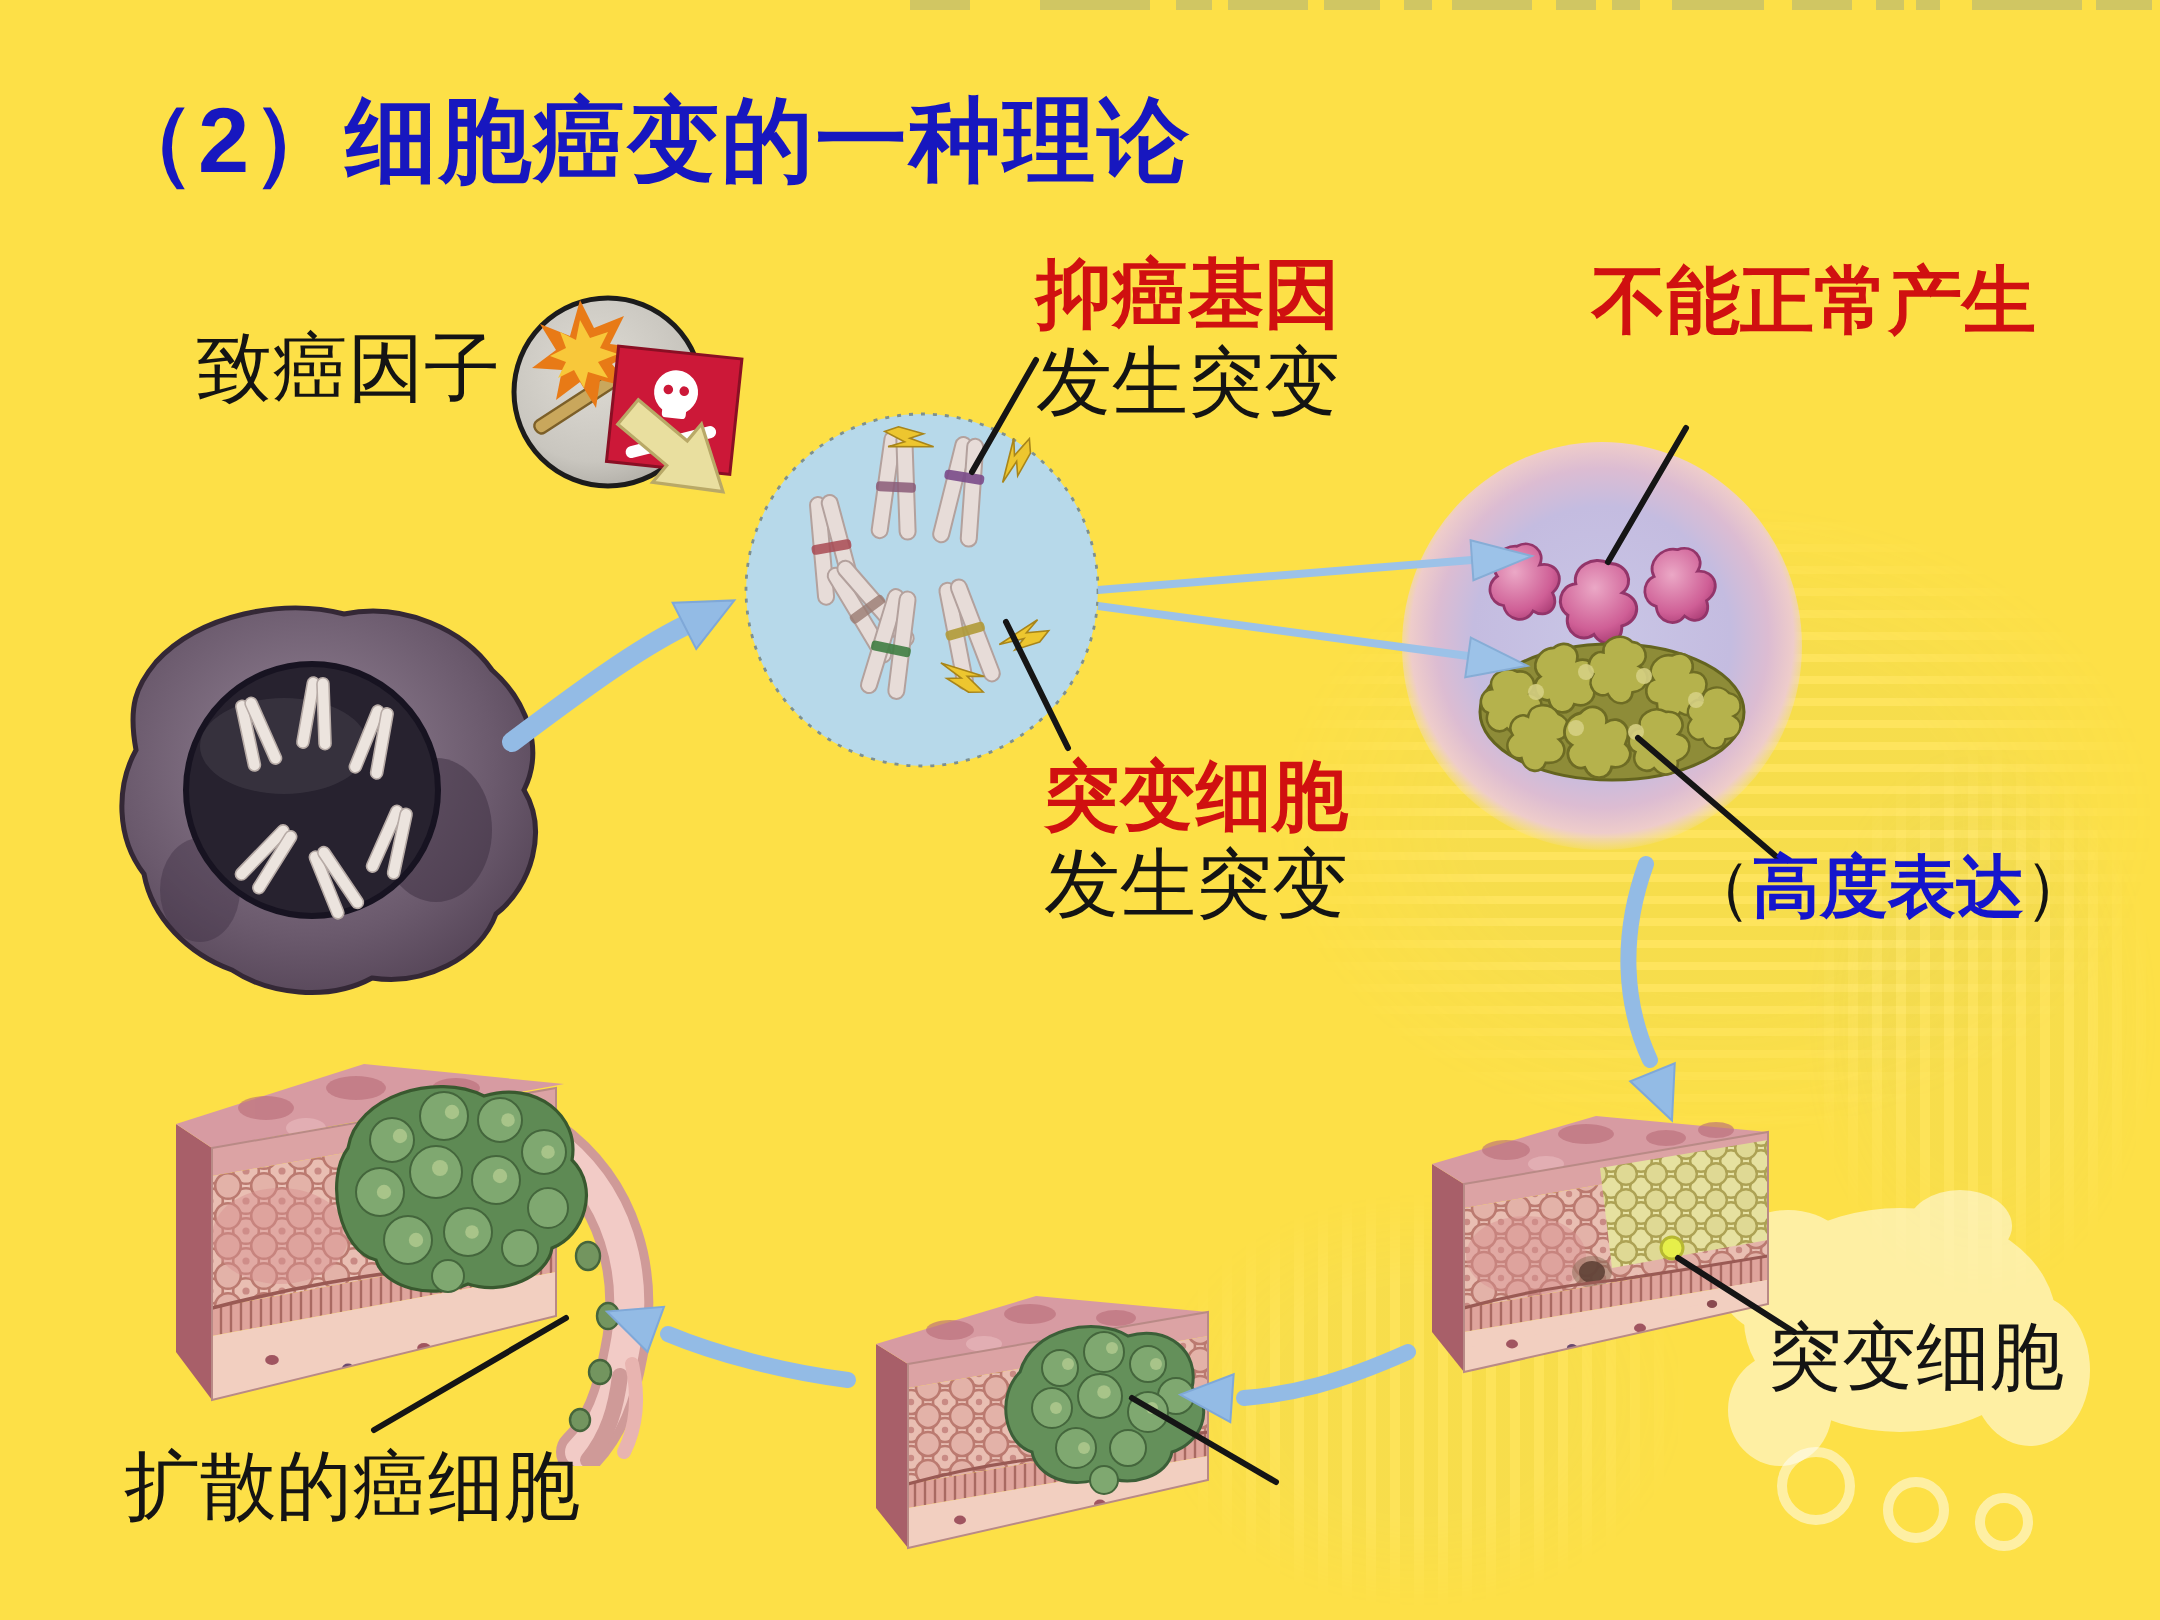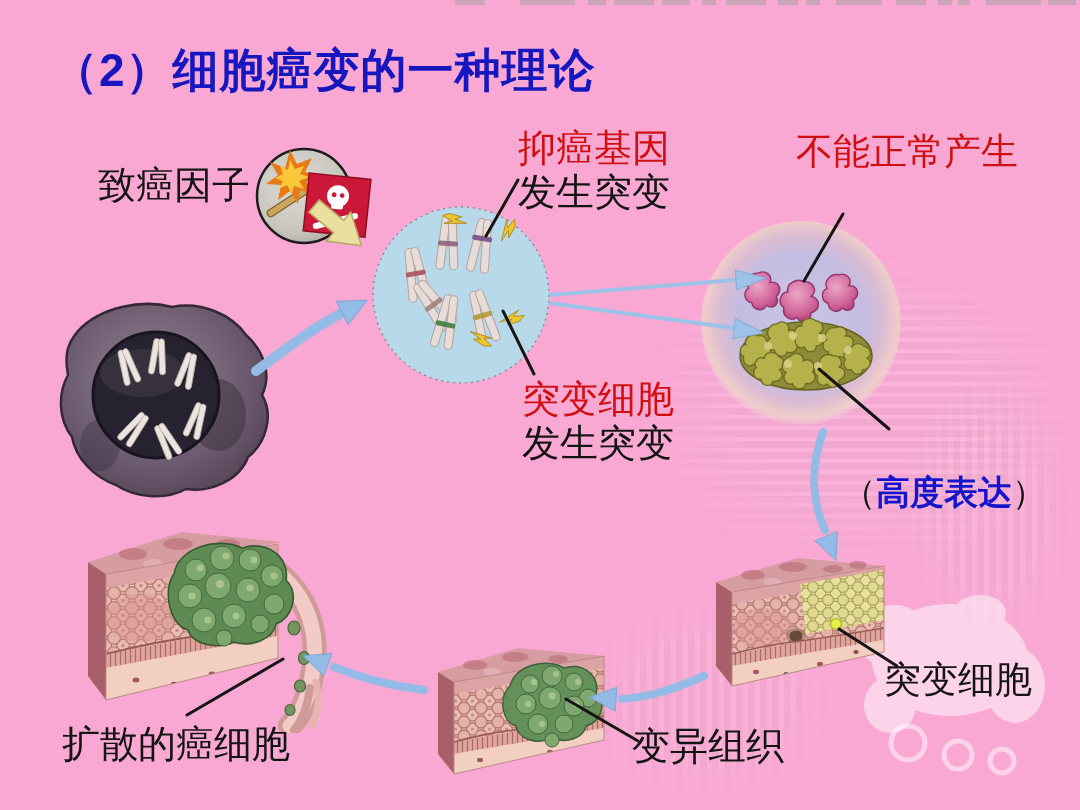--- a/index.html
+++ b/index.html
@@ -1,18 +1,18 @@
 <!DOCTYPE html>
 <html><head>
 <meta charset="utf-8">
 <style>
   html,body{margin:0;padding:0;}
   .slide{
     position:relative; width:1080px; height:810px; overflow:hidden;
-    background:#f9a8d4;
+    background:#fde047;
     font-family:"Liberation Serif","DejaVu Serif",serif;
   }
   .wm{position:absolute; pointer-events:none;}
   .wm-h{
     background:repeating-linear-gradient(180deg, rgba(255,255,255,.22) 0 4px, rgba(160,182,156,.12) 4px 11px);
     -webkit-mask-image:radial-gradient(closest-side, #000 55%, transparent 100%);
     mask-image:radial-gradient(closest-side, #000 55%, transparent 100%);
     opacity:.55;
   }
   .wm-v{
@@ -23,21 +23,21 @@
   }
   .art{position:absolute;}
   .overlay{position:absolute; left:0; top:0; z-index:30; pointer-events:none;}
   .lbl{position:absolute; z-index:40; color:#141414; white-space:nowrap; line-height:1.16;}
   .title{
     position:absolute; z-index:40; left:52px; top:40px;
     font-family:"Liberation Sans","DejaVu Sans",sans-serif;
     font-weight:700; font-size:46px; color:#1717bf; letter-spacing:1px;
   }
   .f38{font-size:38px;} .f37{font-size:37px;} .f34{font-size:34px;}
-  .red{color:#d01010; font-weight:400;text-align:right;}
+  .red{color:#d01010; font-weight:700;text-align:right;}
   .blue{color:#1515cc; font-weight:700;}
   .blk{color:#141414; font-weight:400;}
 </style>
 </head>
 <body>
 
 <div class="slide">
 
   <div class="wm wm-h" style="left:635px; top:250px; width:445px; height:320px;"></div>
   <div class="wm wm-v" style="left:575px; top:595px; width:270px; height:210px;"></div>
@@ -490,30 +490,27 @@
   <div class="lbl f38" style="left:522px; top:377px;">
     <div class="red">突变细胞</div>
     <div class="blk">发生突变</div>
   </div>
 
   <div class="lbl" style="left:796px; top:131px;">
     <div class="red f37">不能正常产生</div>
   </div>
 
   <div class="lbl" style="left:876px; top:425px;">
-    <div class="f34" style="margin-left:-34px;margin-top:48px;">
+    <div class="f34" style="margin-left:-34px;">
       <span class="blk">（</span><span class="blue">高度表达</span><span class="blk">）</span>
     </div>
   </div>
 
   <div class="lbl f37" style="left:884px; top:659px;">
     <span>突变细胞</span>
   </div>
 
-  <div class="lbl f38" style="left:632px; top:724px;">
-    <span>变异组织</span>
-  </div>
 
   <div class="lbl f38" style="left:62px; top:722px;">
     <span>扩散的癌细胞</span>
   </div>
 
 </div>
 
 </body></html>

